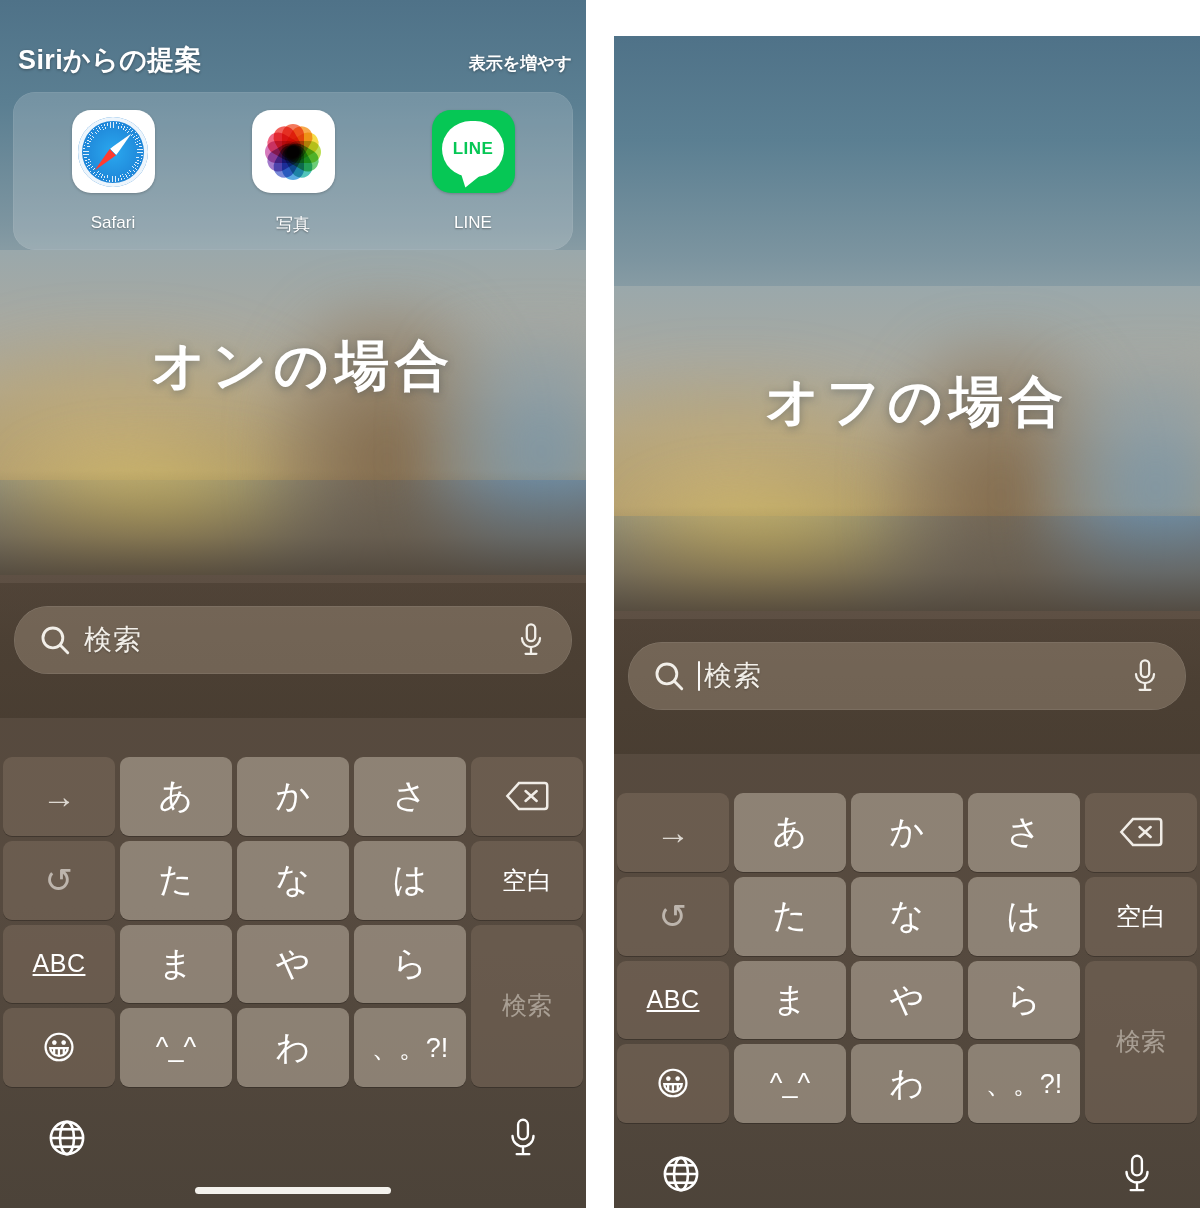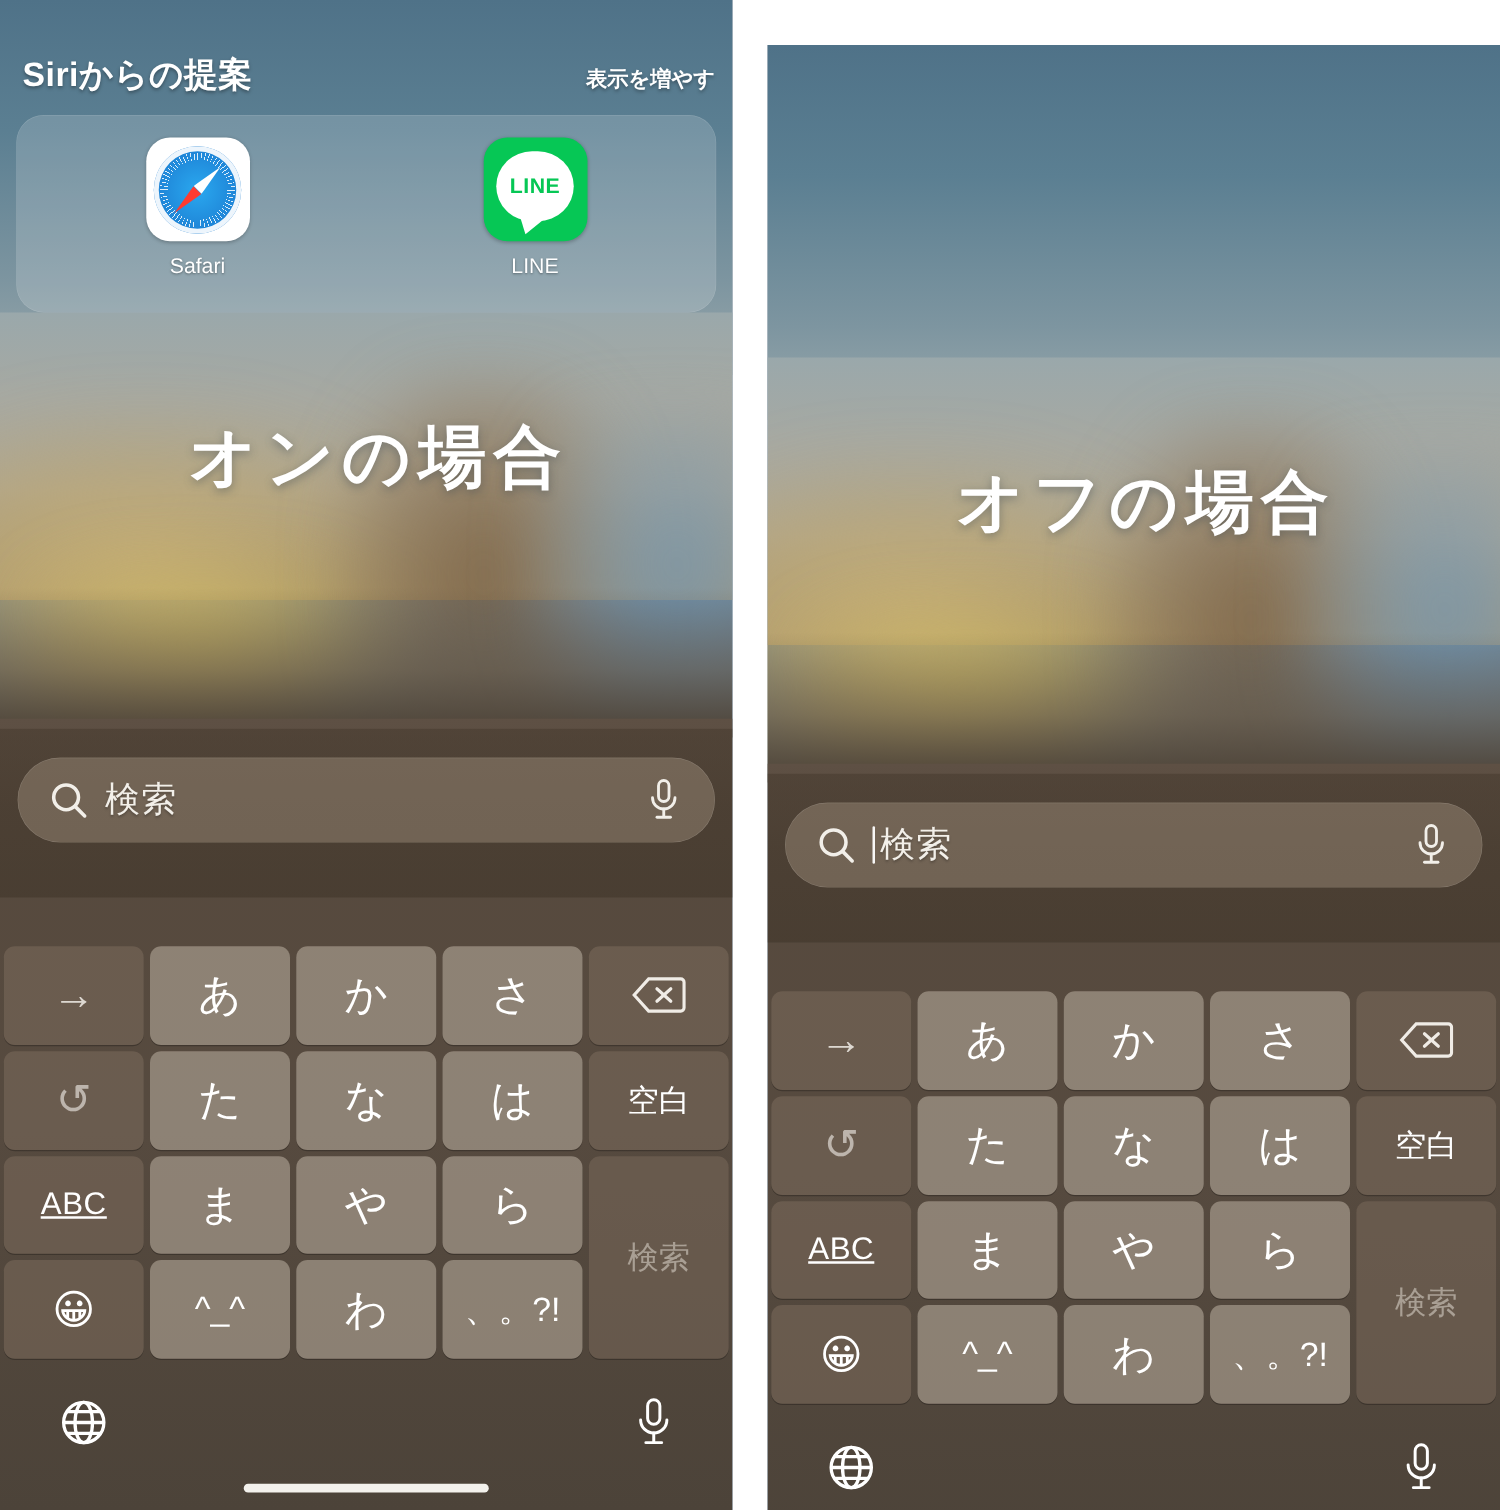--- a/index.html
+++ b/index.html
@@ -93,21 +93,21 @@
     padding:18px 10px 0 10px;box-sizing:border-box;
   }
   .app{flex:1;display:flex;flex-direction:column;align-items:center;}
   .app-icon{
     width:83px;height:83px;border-radius:19px;
     position:relative;overflow:hidden;
     box-shadow:0 1px 3px rgba(0,0,0,.22);
     background:#ffffff;
   }
   .app-label{
-    margin-top:10px;color:#ffffff;font-size:17px;
+    margin-top:20px;color:#ffffff;font-size:17px;
     text-shadow:0 1px 2px rgba(0,0,0,.4);white-space:nowrap;
   }
 
   
   .ic-safari{background:#ffffff;display:flex;align-items:center;justify-content:center;}
   .safari-dial{
     width:70px;height:70px;border-radius:50%;
     background:radial-gradient(circle at 50% 50%, #2aa8ef 0%, #1f86d8 62%, #1567bd 100%);
     position:relative;
     box-shadow:inset 0 0 0 4px rgba(255,255,255,.92);
@@ -267,20 +267,39 @@
             <div class="app-icon ic-safari">
               <div class="safari-dial">
                   <div class="safari-ticks"></div>
                   <div class="safari-needle"></div>
                 </div>
             </div>
             <div class="app-label">Safari</div>
           </div>
 
 
+          <div class="app">
+            <div class="app-icon ic-photos">
+              <div class="pw" id="photos-pinwheel">
+                  <span style="background: rgb(242, 109, 79); transform: rotate(0deg) translateY(6px);"></span>
+                  <span style="background: rgb(247, 162, 59); transform: rotate(30deg) translateY(6px);"></span>
+                  <span style="background: rgb(246, 217, 59); transform: rotate(60deg) translateY(6px);"></span>
+                  <span style="background: rgb(183, 220, 70); transform: rotate(90deg) translateY(6px);"></span>
+                  <span style="background: rgb(94, 201, 107); transform: rotate(120deg) translateY(6px);"></span>
+                  <span style="background: rgb(67, 192, 181); transform: rotate(150deg) translateY(6px);"></span>
+                  <span style="background: rgb(74, 163, 224); transform: rotate(180deg) translateY(6px);"></span>
+                  <span style="background: rgb(109, 127, 212); transform: rotate(210deg) translateY(6px);"></span>
+                  <span style="background: rgb(154, 111, 199); transform: rotate(240deg) translateY(6px);"></span>
+                  <span style="background: rgb(211, 111, 182); transform: rotate(270deg) translateY(6px);"></span>
+                  <span style="background: rgb(239, 90, 122); transform: rotate(300deg) translateY(6px);"></span>
+                  <span style="background: rgb(240, 84, 79); transform: rotate(330deg) translateY(6px);"></span>
+                </div>
+            </div>
+            <div class="app-label">写真</div>
+          </div>
 
           <div class="app">
             <div class="app-icon ic-line">
               <div class="line-bub">
                 <span class="line-txt">LINE</span>
               </div>
             </div>
             <div class="app-label">LINE</div>
           </div>
 

